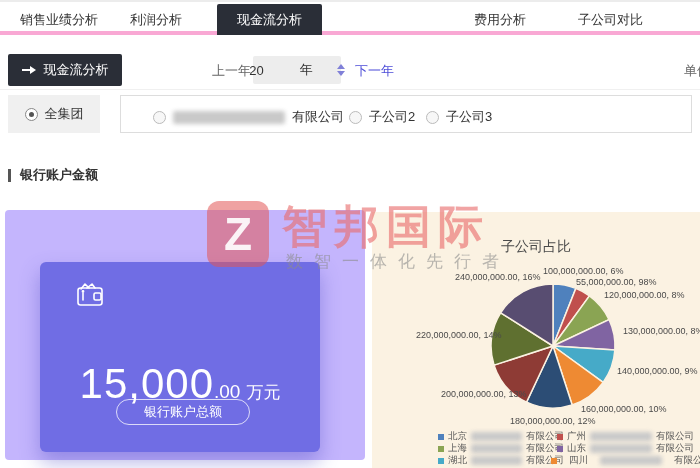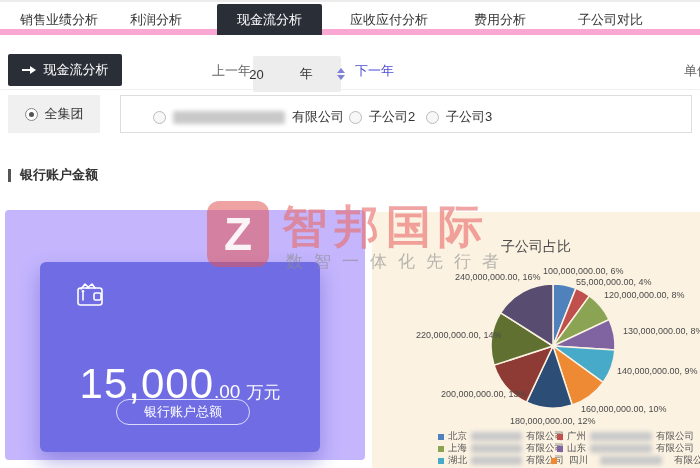--- a/index.html
+++ b/index.html
@@ -2,32 +2,32 @@
 <html><head>
 <meta charset="utf-8">
 <style>
   * { margin:0; padding:0; box-sizing:border-box; }
   html,body { width:700px; height:468px; overflow:hidden; background:#fff;
     font-family:"Liberation Sans","DejaVu Sans",sans-serif; color:#333; }
   #stage { position:relative; width:700px; height:468px; background:#fff; }
 
   
   #tabbar { position:absolute; left:0; top:0; width:700px; height:35px;
-    background:#fff; border-top:2px solid #ececec; border-bottom:6px solid #f9a8d4; }
+    background:#fff; border-top:2px solid #ececec; border-bottom:4px solid #f9a8d4; }
   .tab { position:absolute; top:9px; font-size:13px; color:#333; cursor:pointer; white-space:nowrap; }
   .tab.active { top:2px; height:31px; line-height:31px; background:#2a2e37; color:#fff;
     padding:0 20px; border-radius:2px 2px 0 0; }
 
   
   #toolbar { position:absolute; left:0; top:35px; width:700px; height:55px; border-bottom:1px solid #f0f0f0; }
   #flow-btn { position:absolute; left:8px; top:19px; width:114px; height:32px; background:#2a2e37;
     color:#fff; font-size:13px; border:none; border-radius:2px; display:flex; align-items:center;
     justify-content:center; gap:8px; cursor:pointer; }
   #prev-year { position:absolute; left:212px; top:27px; font-size:13px; color:#666; cursor:pointer; }
-  #year-box { position:absolute; left:253px; top:21px; width:88px; height:36px; background:#ededed;
+  #year-box { position:absolute; left:253px; top:21px; width:88px; height:28px; background:#ededed;
     border-radius:2px; display:flex; align-items:center; justify-content:center; gap:18px; font-size:13px; color:#333; cursor:pointer; }
   .spinner { display:inline-flex; flex-direction:column; gap:2px; margin-left:6px; }
   .spinner i { width:0; height:0; border-left:4px solid transparent; border-right:4px solid transparent; }
   .spinner .up { border-bottom:5px solid #8080d8; }
   .spinner .dn { border-top:5px solid #8080d8; }
   #next-year { position:absolute; left:355px; top:27px; font-size:13px; color:#4d4dd8; cursor:pointer; }
   #unit-label { position:absolute; left:684px; top:27px; font-size:13px; color:#666; white-space:nowrap; }
 
   
   #group-box { position:absolute; left:8px; top:95px; width:92px; height:38px; background:#f0f0f0;
@@ -80,21 +80,20 @@
 </style>
 </head>
 <body>
 
 <div id="stage">
 
   <div id="tabbar">
       <span class="tab" style="left: 20px;">销售业绩分析</span>
       <span class="tab" style="left: 130px;">利润分析</span>
       <span class="tab active" style="left: 217px;">现金流分析</span>
-      <span class="tab" style="left: 350px;">应收应付分析</span>
       <span class="tab" style="left: 474px;">费用分析</span>
       <span class="tab" style="left: 578px;">子公司对比</span>
     </div>
 
   <div id="toolbar">
     <button id="flow-btn">
       <svg width="14" height="10" viewBox="0 0 14 10">
         <path d="M0 4h8V1l6 4-6 4V6H0z" fill="#fff"></path>
       </svg>
       <span>现金流分析</span>
@@ -162,21 +161,21 @@
         <path d="M70,70 L126.10,43.60 A62,62 0 0 1 131.88,73.89 Z" fill="#8064a2" stroke="#fbf2e2" stroke-width="1.5"></path>
         <path d="M70,70 L131.88,73.89 A62,62 0 0 1 120.16,106.44 Z" fill="#46aac8" stroke="#fbf2e2" stroke-width="1.5"></path>
         <path d="M70,70 L120.16,106.44 A62,62 0 0 1 89.16,128.97 Z" fill="#ee8a33" stroke="#fbf2e2" stroke-width="1.5"></path>
         <path d="M70,70 L89.16,128.97 A62,62 0 0 1 43.60,126.10 Z" fill="#2c4d75" stroke="#fbf2e2" stroke-width="1.5"></path>
         <path d="M70,70 L43.60,126.10 A62,62 0 0 1 11.03,89.16 Z" fill="#8e3b35" stroke="#fbf2e2" stroke-width="1.5"></path>
         <path d="M70,70 L11.03,89.16 A62,62 0 0 1 17.65,36.78 Z" fill="#5f7030" stroke="#fbf2e2" stroke-width="1.5"></path>
         <path d="M70,70 L17.65,36.78 A62,62 0 0 1 70.00,8.00 Z" fill="#584d71" stroke="#fbf2e2" stroke-width="1.5"></path>
       </svg>
     <div id="pie-labels">
         <div class="pie-label" style="left: 171px; top: 54px;">100,000,000.00, 6%</div>
-        <div class="pie-label" style="left: 204px; top: 65px;">55,000,000.00, 4%</div>
+        <div class="pie-label" style="left: 204px; top: 65px;">55,000,000.00, 98%</div>
         <div class="pie-label" style="left: 232px; top: 78px;">120,000,000.00, 8%</div>
         <div class="pie-label" style="left: 251px; top: 114px;">130,000,000.00, 8%</div>
         <div class="pie-label" style="left: 245px; top: 154px;">140,000,000.00, 9%</div>
         <div class="pie-label" style="left: 209px; top: 192px;">160,000,000.00, 10%</div>
         <div class="pie-label" style="left: 138px; top: 204px;">180,000,000.00, 12%</div>
         <div class="pie-label" style="left: 69px; top: 177px;">200,000,000.00, 13%</div>
         <div class="pie-label" style="left: 44px; top: 118px;">220,000,000.00, 14%</div>
         <div class="pie-label" style="left: 83px; top: 60px;">240,000,000.00, 16%</div>
       </div>
     <div id="legend">

